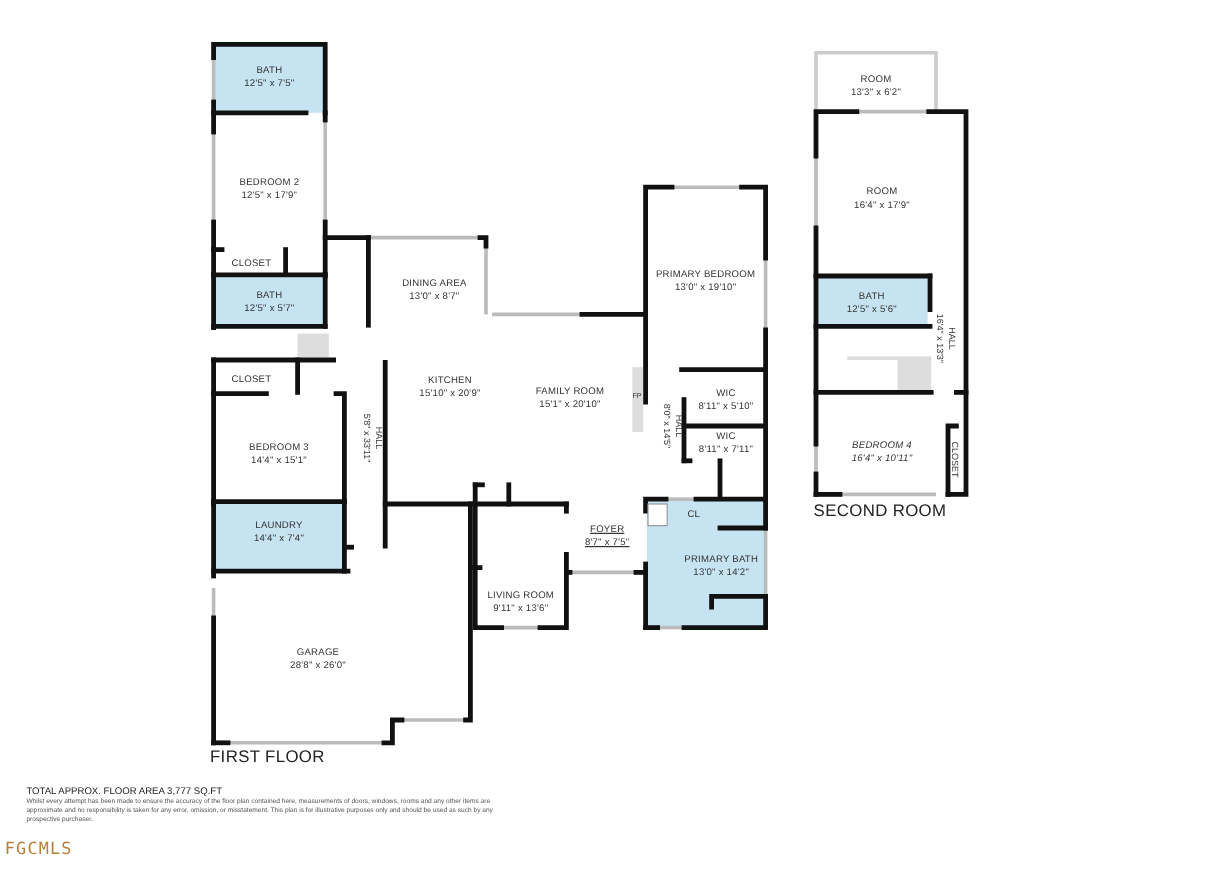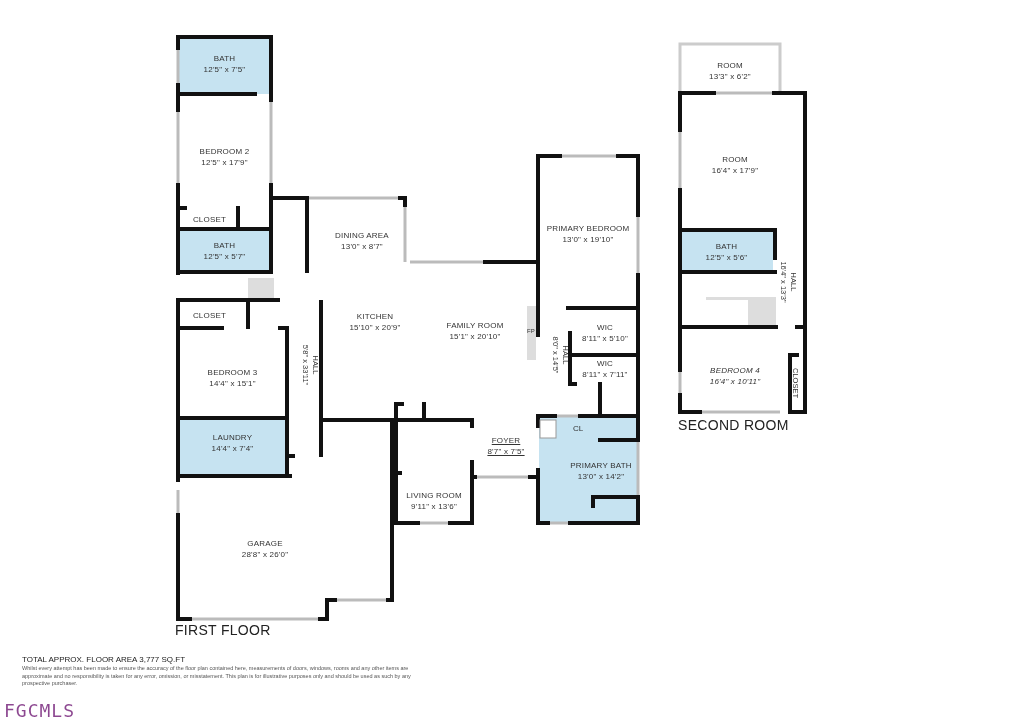--- a/index.html
+++ b/index.html
@@ -7,21 +7,21 @@
   #plan { position:absolute; left:0; top:0; }
   .room-label { position:absolute; text-align:center; color:#333; font-size:8px; line-height:11px; letter-spacing:0.2px; }
   .room-label .name { display:block; text-transform:uppercase; }
   .room-label .dim { display:block; }
   .vlabel { position:absolute; color:#333; font-size:7.5px; line-height:10px; transform:rotate(90deg); transform-origin:center; white-space:nowrap; text-align:center; }
   .floor-title { position:absolute; font-size:14px; color:#222; letter-spacing:0.3px; }
   .footer { position:absolute; left:22px; top:655px; color:#222; }
   .footer .addr { font-size:10px; font-weight:bold; line-height:12px; }
   .footer .area { font-size:8px; line-height:10px; }
   .footer .disc { font-size:5.5px; line-height:7.5px; color:#555; width:400px; }
-  .mls { position:absolute; left:4px; top:700px; font-size:18px; color:#701a75; letter-spacing:1px; font-family:"DejaVu Sans Mono", monospace; opacity:0.8; }
+  .mls { position:absolute; left:4px; top:700px; font-size:14px; color:#a16207; letter-spacing:1px; font-family:"DejaVu Sans Mono", monospace; opacity:0.8; }
   .cl { position:absolute; font-size:8px; color:#333; }
   .fp { position:absolute; font-size:6px; color:#333; }
 </style>
 </head>
 <body>
 
 <svg id="plan" width="1024" height="724" viewBox="0 0 1024 724" xmlns="http://www.w3.org/2000/svg">
 
   <g fill="#c6e3f1">
     <rect x="178" y="37" width="93" height="57"></rect>

